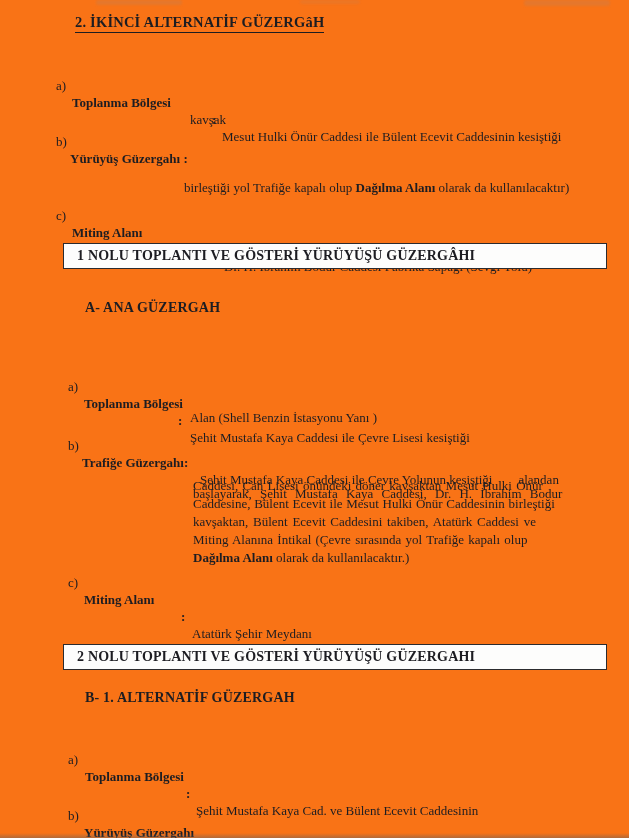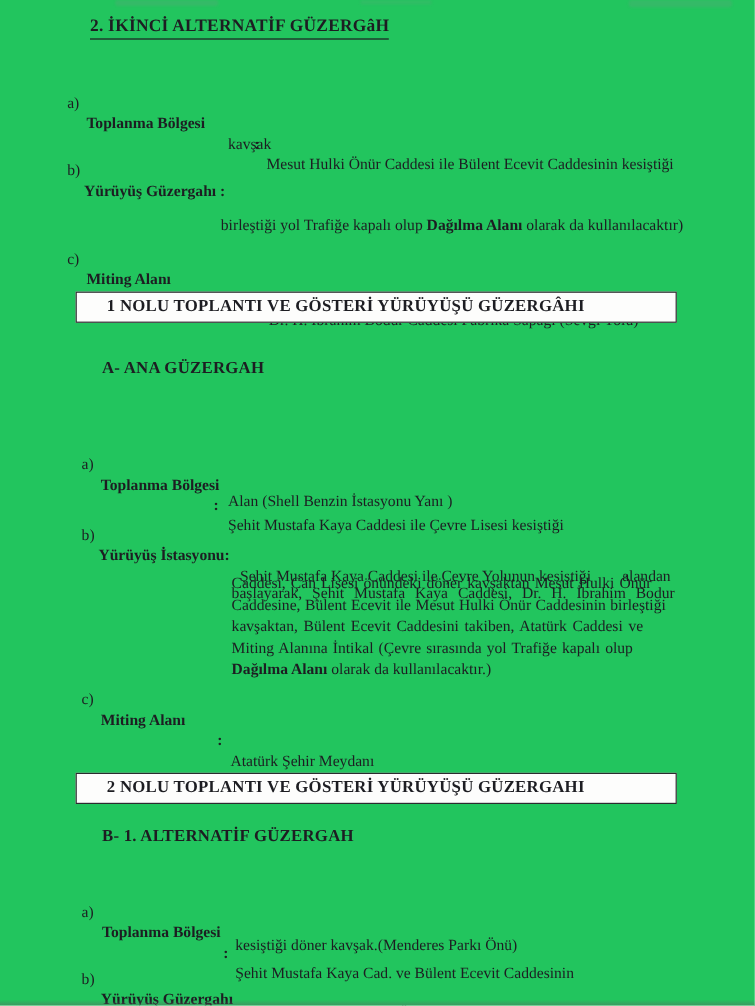--- a/index.html
+++ b/index.html
@@ -6,43 +6,43 @@
   body{
     width:629px;height:838px;
     background:#f2f2f0;
     font-family:"Liberation Serif","DejaVu Serif",serif;
     color:#1d1d22;
     overflow:hidden;
   }
   .page{
     position:relative;
     width:629px;height:838px;
-    background:#22c55e;
+    background:#f97316;
     overflow:hidden;
     text-align:right;
   }
   
   .row{position:absolute;left:0;width:629px;height:20px;font-size:13px;line-height:17px;white-space:pre;}
   .row span{white-space:pre;}
   .mk{position:absolute;}
   .lb{position:absolute;font-weight:bold;}
   .cl{position:absolute;font-weight:bold;}
   .tx{position:absolute;}
   b{font-weight:bold;}
   .doc-title{
     position:absolute;left:75px;top:14px;
     font-size:14.5px;font-weight:bold;letter-spacing:.2px;
   }
   .doc-title .u{border-bottom:1.6px solid #1d1d22;padding-bottom:2px;}
   .hdrbox{
-    position:absolute;left:63px;width:501px;height:26px;
+    position:absolute;left:63px;width:544px;height:26px;
     border:1.6px solid #2b2b2e;
     background:#fdfdfc;
     display:flex;align-items:center;
-    padding-left:25px;box-sizing:border-box;
+    padding-left:13px;box-sizing:border-box;
     font-size:14px;font-weight:bold;letter-spacing:.2px;
   }
   .h2{
     position:absolute;left:85px;
     font-size:14px;font-weight:bold;letter-spacing:.2px;
   }
   
   .ws5{word-spacing:5px;margin-top:26px;}
   .ws15{word-spacing:1.5px;}
   .ws1{word-spacing:1px;}
@@ -110,21 +110,21 @@
     <span class="lb" style="left:84px">Toplanma Bölgesi</span>
     <span class="cl" style="left:178px">:</span>
     <span class="tx" style="left:190px">Şehit Mustafa Kaya Caddesi ile Çevre Lisesi kesiştiği</span>
   </div>
   <div class="row" style="top:392px">
     <span class="tx" style="left:190px">Alan (Shell Benzin İstasyonu Yanı )</span>
   </div>
 
   <div class="row" style="top:420px">
     <span class="mk" style="left:68px">b)</span>
-    <span class="lb" style="left:82px">Yürüyüş İstasyonu:</span>
+    <span class="lb" style="left:82px">Trafiğe Güzergahı:</span>
     <span class="tx" style="left:200px">Şehit Mustafa Kaya Caddesi ile Çevre Yolunun kesiştiği        alandan</span>
   </div>
   <div class="row" style="top:442px">
     <span class="tx ws5" style="left:193px">başlayarak, Şehit Mustafa Kaya Caddesi, Dr. H. İbrahim Bodur</span>
   </div>
   <div class="row" style="top:460px">
     <span class="tx ws1" style="left:193px">Caddesi, Çan Lisesi önündeki döner kavşaktan Mesut Hulki Önür</span>
   </div>
   <div class="row" style="top:478px">
     <span class="tx ws05" style="left:193px">Caddesine, Bülent Ecevit ile Mesut Hulki Önür Caddesinin birleştiği</span>
@@ -151,23 +151,20 @@
   </div>
 
   <div class="h2" style="top:690px">B- 1. ALTERNATİF GÜZERGAH</div>
 
   <div class="row" style="top:734px">
     <span class="mk" style="left:68px">a)</span>
     <span class="lb" style="left:85px">Toplanma Bölgesi</span>
     <span class="cl" style="left:186px">:</span>
     <span class="tx" style="left:196px">Şehit Mustafa Kaya Cad. ve Bülent Ecevit Caddesinin</span>
   </div>
-  <div class="row" style="top:762px">
-    <span class="tx" style="left:196px">kesiştiği döner kavşak.(Menderes Parkı Önü)</span>
-  </div>
 
   <div class="row" style="top:790px">
     <span class="mk" style="left:68px">b)</span>
     <span class="lb" style="left:84px">Yürüyüş Güzergahı</span>
     
     
   </div>
   <div class="row" style="top:818px">
     <span class="tx" style="left:196px">kesiştiği (Menderes Parkı Önü) alandan başlayarak,</span>
   </div>

